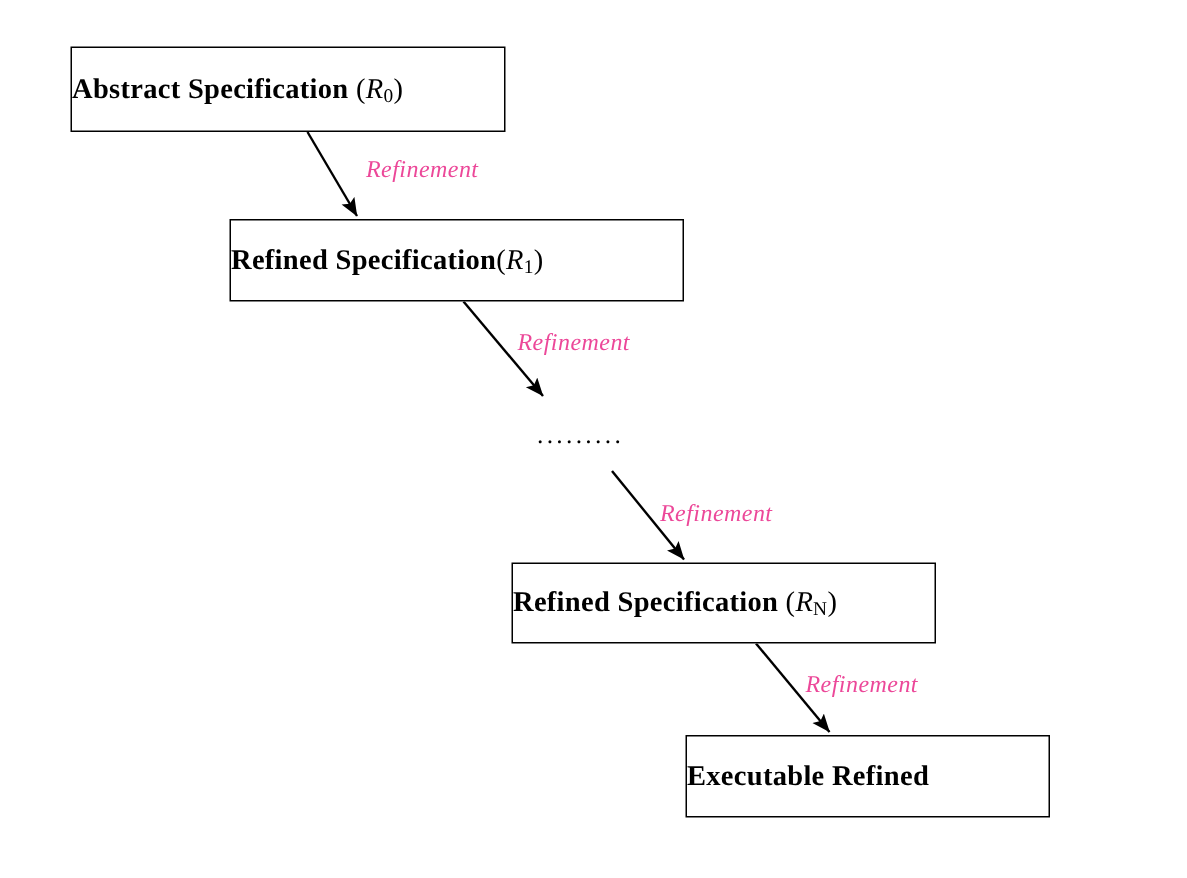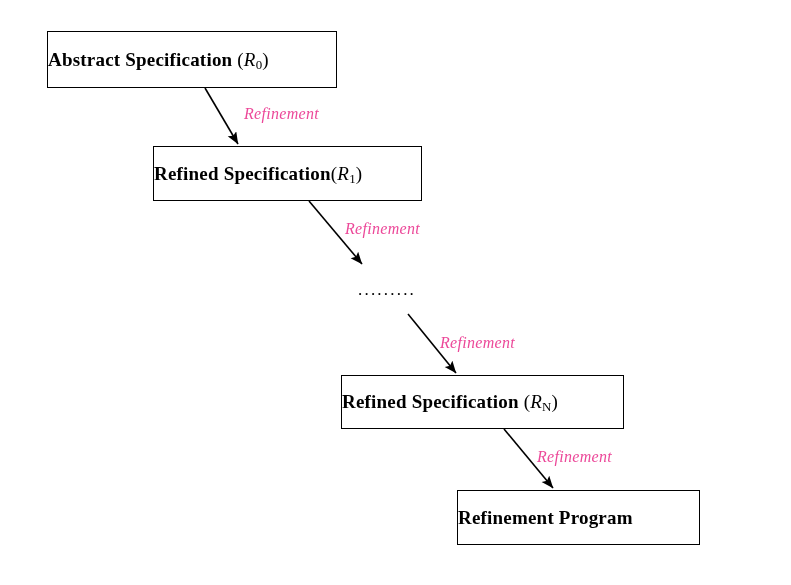--- a/index.html
+++ b/index.html
@@ -91,28 +91,28 @@
         <line x1="309" y1="201" x2="362" y2="264" marker-end="url(#arrowhead)" stroke="#000000"></line>
         <line x1="408" y1="314" x2="456" y2="373" marker-end="url(#arrowhead)" stroke="#000000"></line>
         <line x1="504" y1="429" x2="553" y2="488" marker-end="url(#arrowhead)" stroke="#000000"></line>
       </g>
   </svg>
 
   <div id="nodes-layer">
       <div class="node" style="left: 47px; top: 31px; width: 290px; height: 57px; border-color: rgb(0, 0, 0);">
         <span class="node-label">Abstract Specification<span> </span><span class="paren">(</span><span class="math">R<sub>0</sub></span><span class="paren">)</span></span>
       </div>
-      <div class="node" style="left: 153px; top: 146px; width: 269px; height: 55px; border-color: rgb(0, 0, 0);">
+      <div class="node" style="left: 153px; top: 146px; width: 303px; height: 55px; border-color: rgb(0, 0, 0);">
         <span class="node-label">Refined Specification<span></span><span class="paren">(</span><span class="math">R<sub>1</sub></span><span class="paren">)</span></span>
       </div>
       <div class="node" style="left: 341px; top: 375px; width: 283px; height: 54px; border-color: rgb(0, 0, 0);">
         <span class="node-label">Refined Specification<span> </span><span class="paren">(</span><span class="math">R<sub>N</sub></span><span class="paren">)</span></span>
       </div>
       <div class="node" style="left: 457px; top: 490px; width: 243px; height: 55px; border-color: rgb(0, 0, 0);">
-        <span class="node-label">Refinement Program</span>
+        <span class="node-label">Executable Refined</span>
       </div>
     </div>
 
   <div class="ellipsis-node" style="left: 358px; top: 280px;">.........</div>
 
   <div id="labels-layer">
       <div class="edge-label" style="left: 244px; top: 105px;">Refinement</div>
       <div class="edge-label" style="left: 345px; top: 220px;">Refinement</div>
       <div class="edge-label" style="left: 440px; top: 334px;">Refinement</div>
       <div class="edge-label" style="left: 537px; top: 448px;">Refinement</div>

